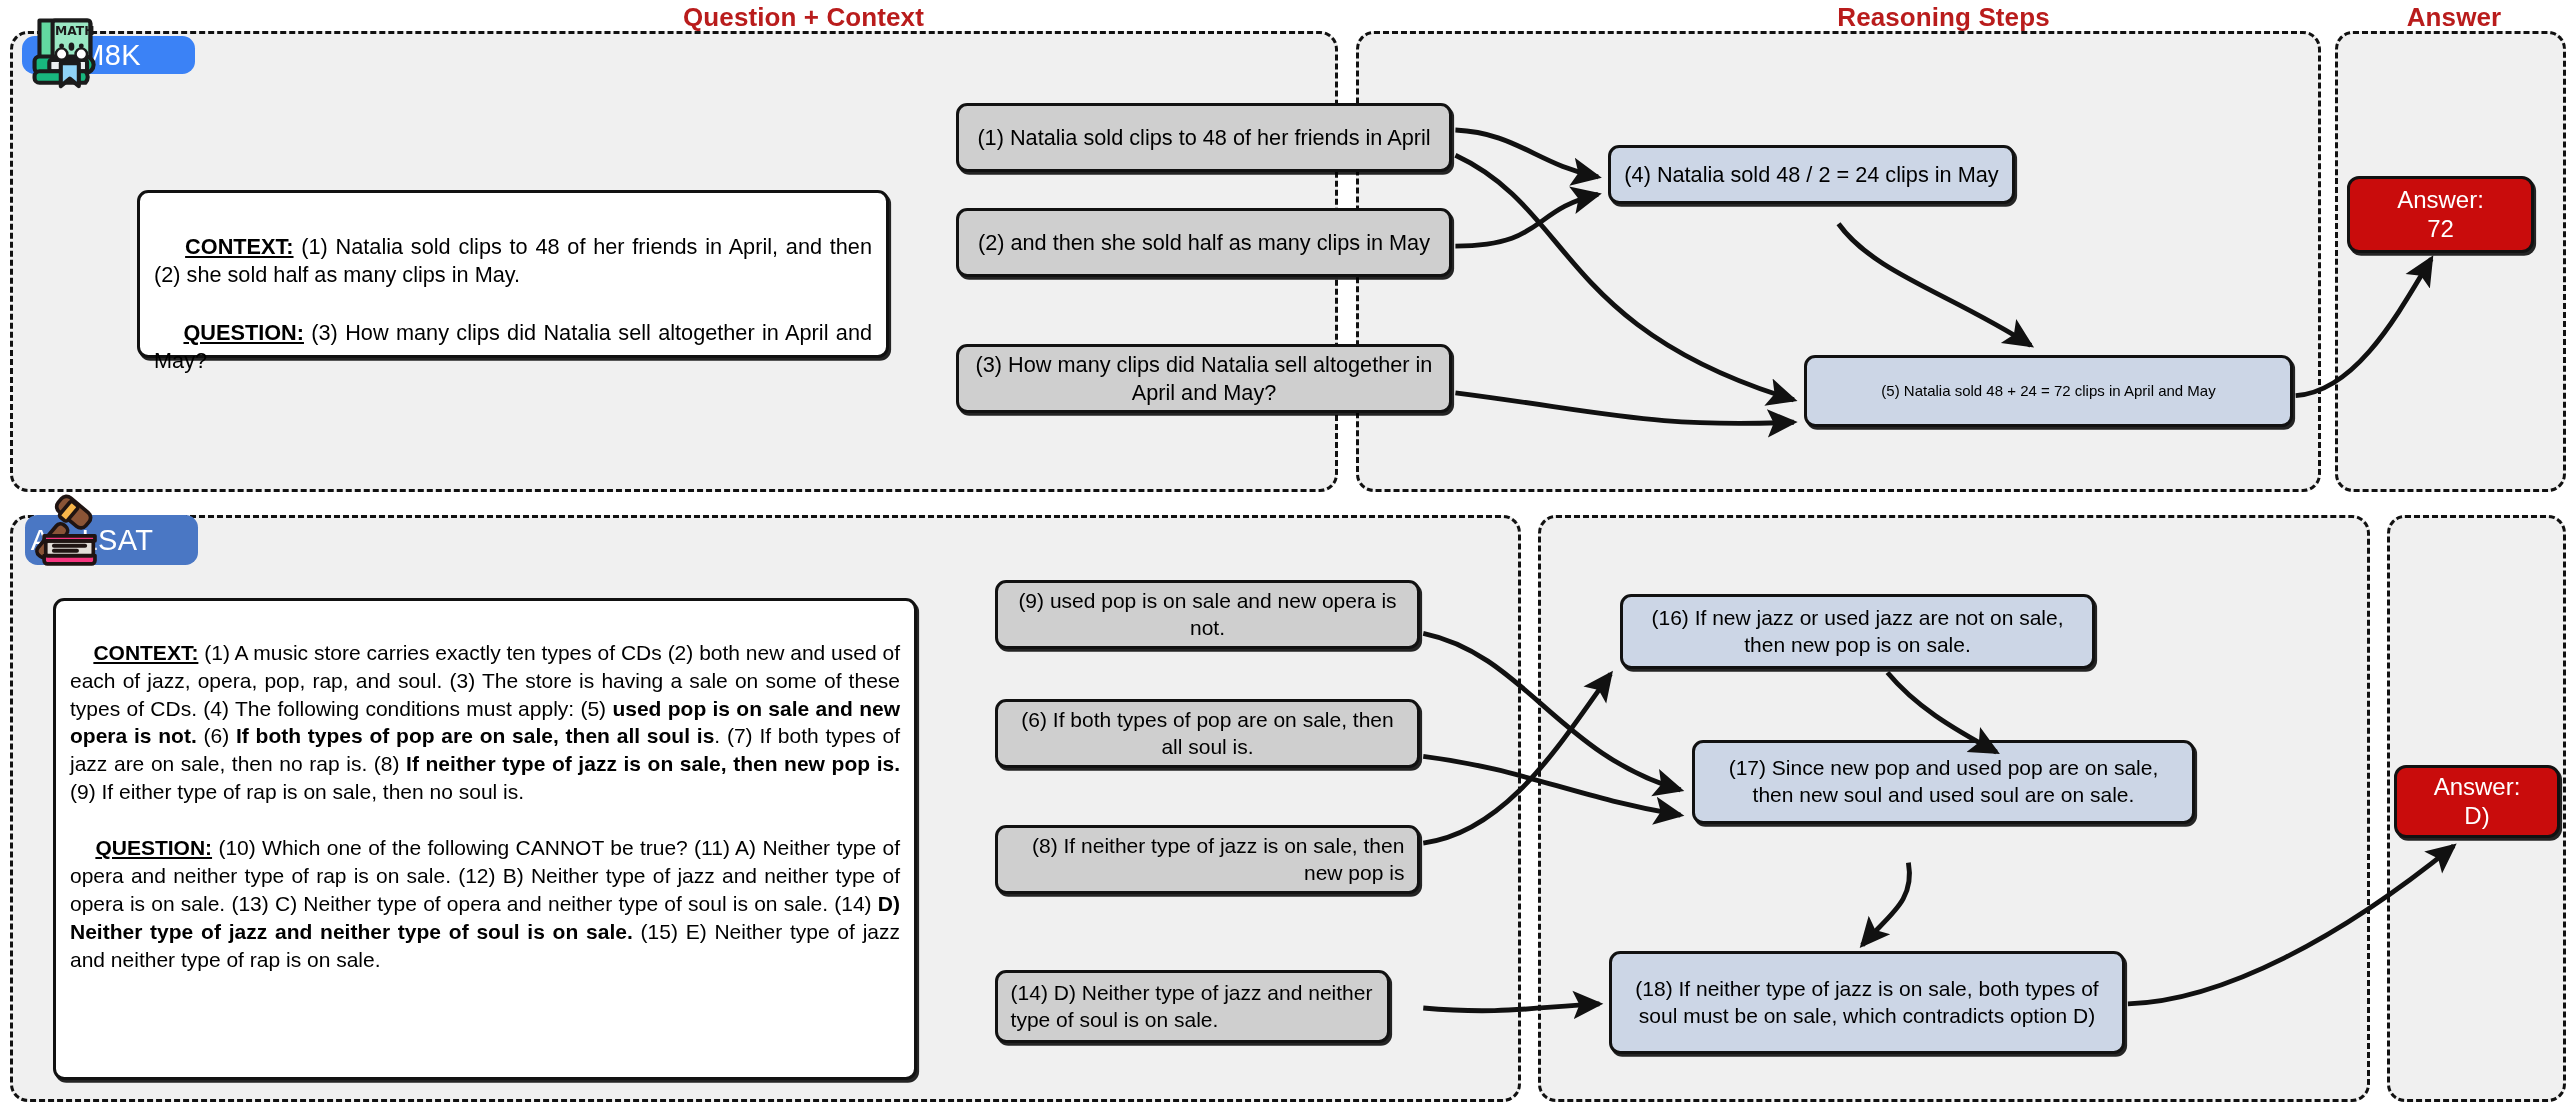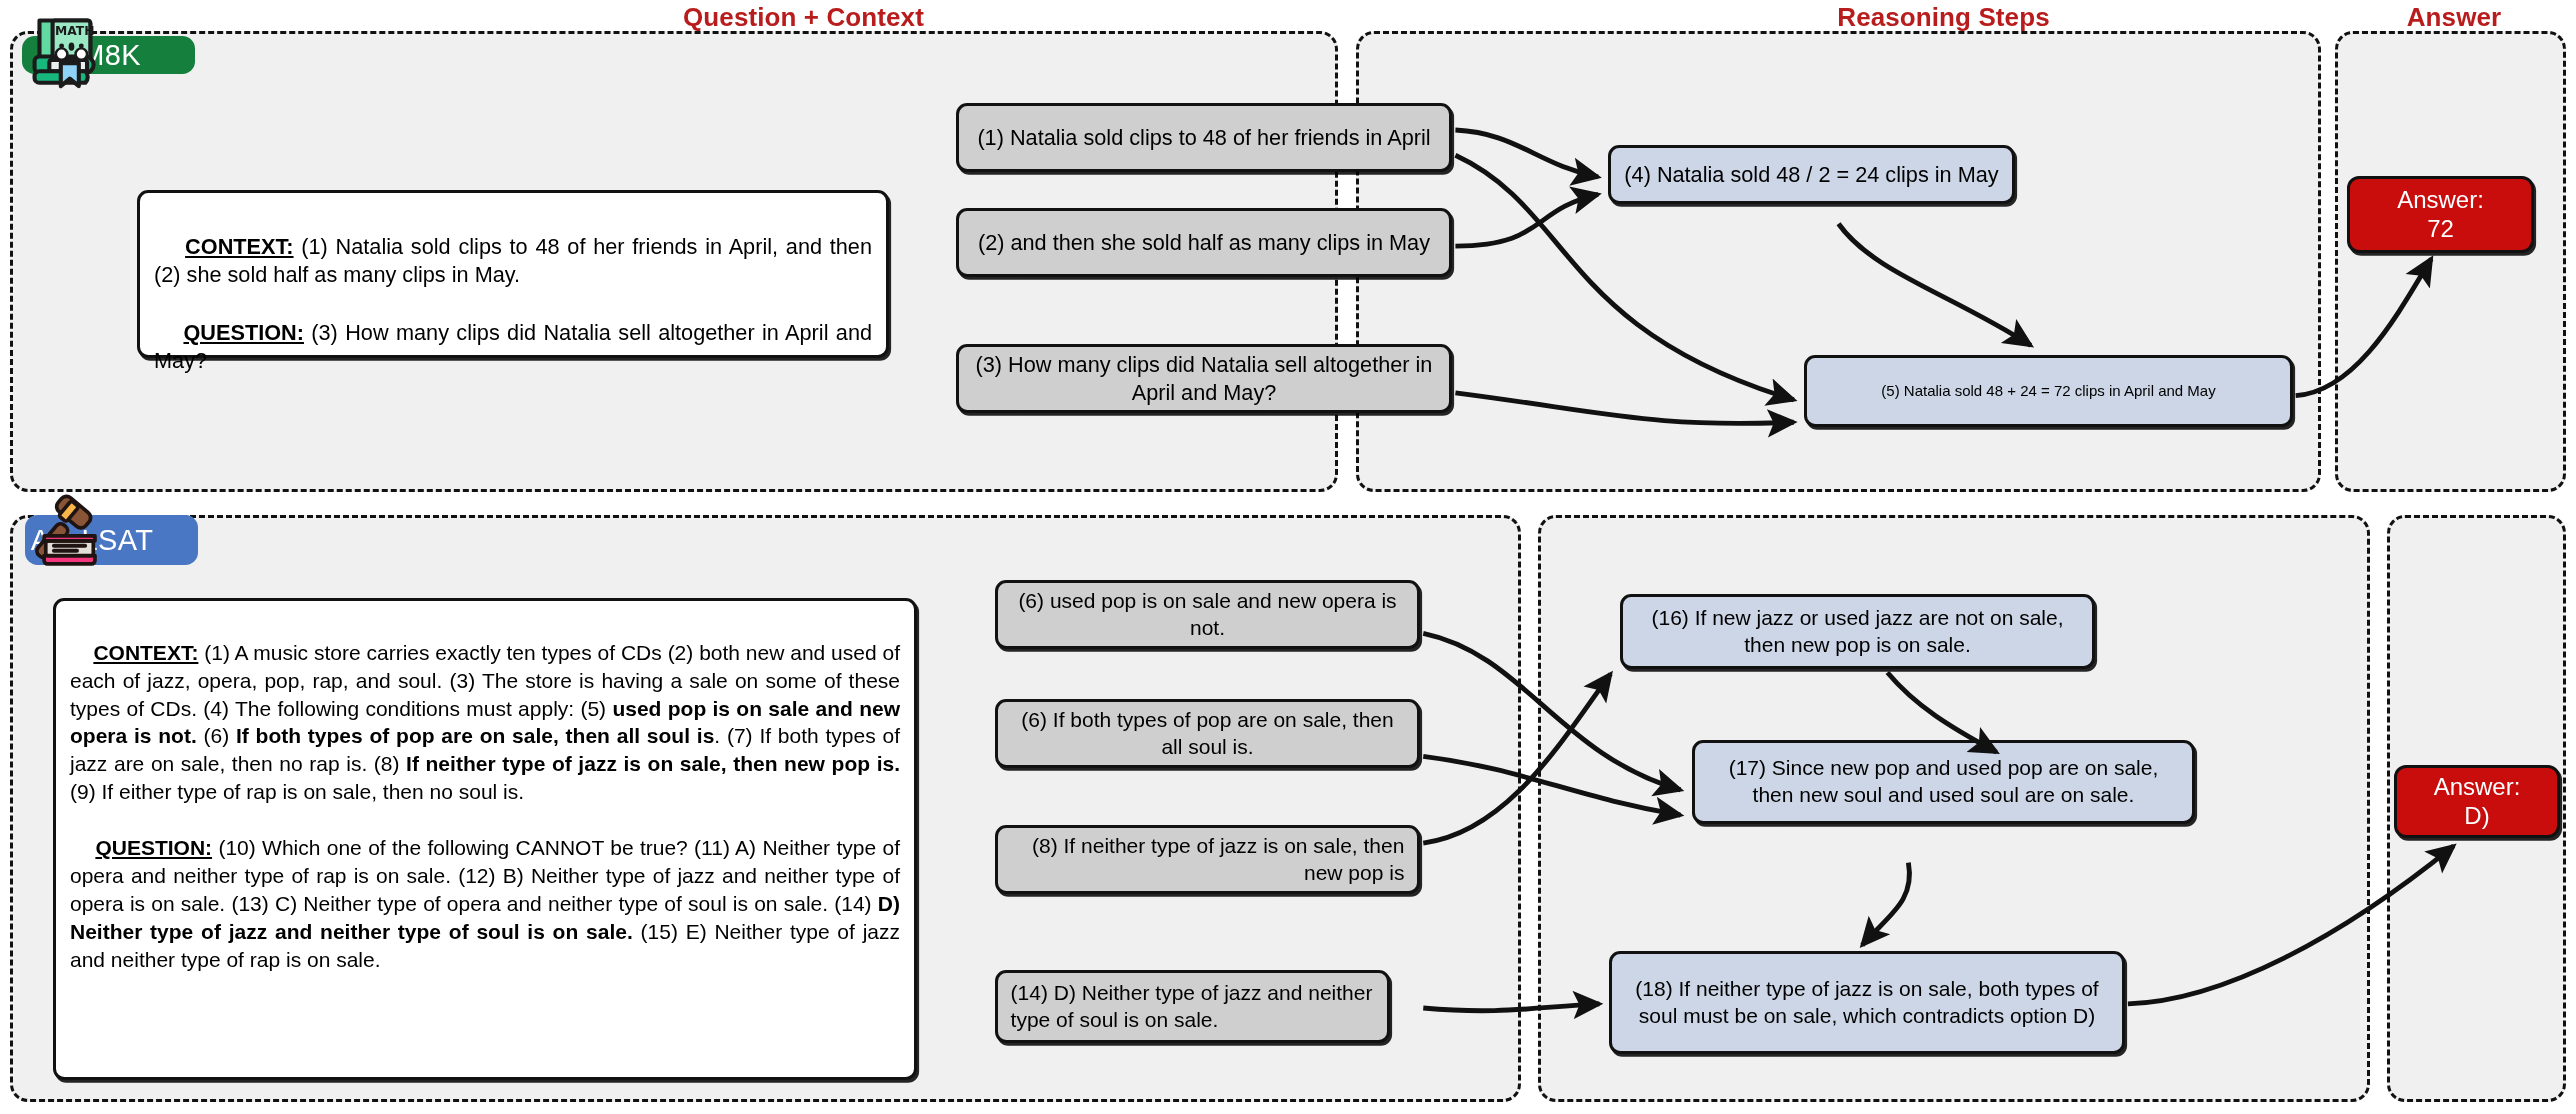--- a/index.html
+++ b/index.html
@@ -67,21 +67,21 @@
 <body>
 
 <div class="col-header" style="left:391px;top:4.2px;width:825px;">Question + Context</div>
 <div class="col-header" style="left:1566px;top:4.2px;width:755px;">Reasoning Steps</div>
 <div class="col-header" style="left:2342px;top:4.2px;width:224px;">Answer</div>
 
 <div class="panel" style="left:9.8px;top:31px;width:1328px;height:461px;"></div>
 <div class="panel" style="left:1356px;top:31px;width:965px;height:461px;"></div>
 <div class="panel" style="left:2335px;top:31px;width:231px;height:461px;"></div>
 
-<div class="badge" style="left:22.4px;top:36px;width:173px;height:38px;background:#15803d;">
+<div class="badge" style="left:22.4px;top:36px;width:173px;height:38px;background:#3b82f6;">
   <span class="badge-icon">
     <svg viewBox="0 0 100 100" width="82" height="82">
       <g stroke="#1b1b1b" stroke-width="5" stroke-linejoin="round">
         <path d="M14 14 h58 a4 4 0 0 1 4 4 v50 h-62 z" fill="#62d9a0"></path>
         <rect x="30" y="14" width="46" height="46" rx="3" fill="#9ae8c4"></rect>
         <path d="M14 58 h56 a10 10 0 0 1 0 20 h-56 a6 6 0 0 1 -6 -6 v-8 a6 6 0 0 1 6 -6 z" fill="#18b77e"></path>
         <rect x="26" y="62" width="46" height="14" rx="3" fill="#eceff1"></rect>
         <path d="M14 76 h56 a10 10 0 0 1 0 14 h-56 a6 6 0 0 1 -6 -6 v-2 a6 6 0 0 1 6 -6 z" fill="#18b77e"></path>
         <path d="M40 66 h22 v28 l-11 -9 -11 9 z" fill="#8ed3f7"></path>
       </g>
@@ -150,21 +150,21 @@
 </div>
 
 <div class="ctx-card" style="left:53px;top:598px;width:864px;height:482px;">
   <div class="ctx-text" id="arlsat-ctx" style="padding:9.8px 14px 0 14px;font-size:21px;line-height:1.33;">
     <u>CONTEXT:</u><span id="arlsat-ctx-body"> (1) A music store carries exactly ten types of CDs (2) both new and used of each of jazz, opera, pop, rap, and soul. (3) The store is having a sale on some of these types of CDs. (4) The following conditions must apply: (5) <b>used pop is on sale and new opera is not.</b> (6) <b>If both types of pop are on sale, then all soul is</b>. (7) If both types of jazz are on sale, then no rap is. (8) <b>If neither type of jazz is on sale, then new pop is.</b> (9) If either type of rap is on sale, then no soul is.</span><br>
     <u>QUESTION:</u><span id="arlsat-q-body"> (10) Which one of the following CANNOT be true? (11) A) Neither type of opera and neither type of rap is on sale. (12) B) Neither type of jazz and neither type of opera is on sale. (13) C) Neither type of opera and neither type of soul is on sale. (14) <b>D) Neither type of jazz and neither type of soul is on sale.</b> (15) E) Neither type of jazz and neither type of rap is on sale.</span>
   </div>
 </div>
 
 <div class="node gray" style="left:995px;top:580px;width:425px;height:69px;font-size:21px;">
-  <span>(6) used pop is on sale and new opera is not.</span>
+  <span>(9) used pop is on sale and new opera is not.</span>
 </div>
 <div class="node gray" style="left:995px;top:699px;width:425px;height:69px;font-size:21px;">
   <span>(6) If both types of pop are on sale, then all soul is.</span>
 </div>
 <div class="node gray" style="left:995px;top:825px;width:425px;height:69px;font-size:21px;justify-content:flex-start;text-align:right;">
   <span>(8) If neither type of jazz is on sale, then new pop is</span>
 </div>
 <div class="node gray" style="left:995px;top:970px;width:395px;height:73px;font-size:21px;justify-content:flex-start;text-align:left;">
   <span>(14) D) Neither type of jazz and neither type of soul is on sale.</span>
 </div>

